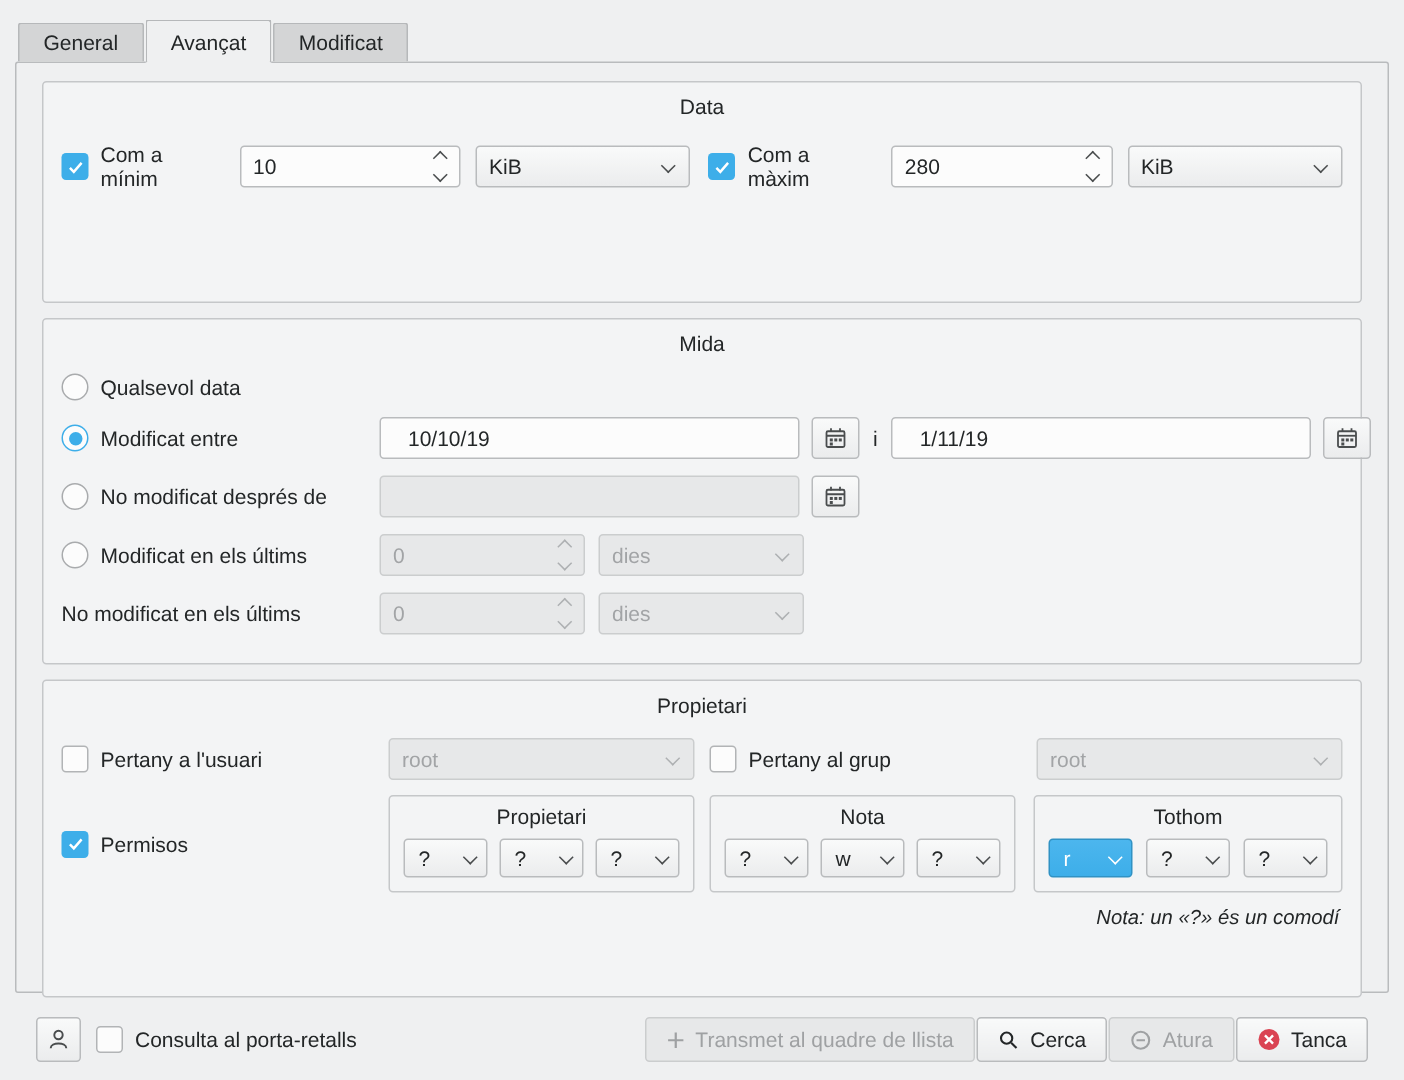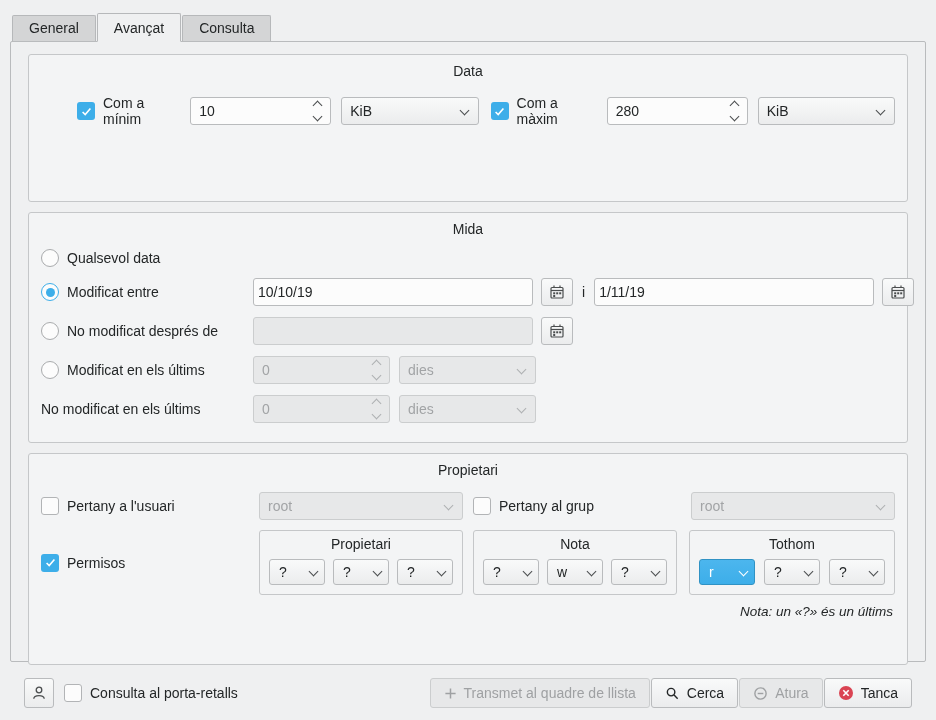--- a/index.html
+++ b/index.html
@@ -45,35 +45,35 @@
   .spin { display:flex; align-items:center; justify-content:space-between; height:28px; box-sizing:border-box;
           background:#fcfcfc; border:1px solid #b9bbbd; border-radius:3px; padding:0 9px 0 8px; }
   .spin-arrows { display:flex; flex-direction:column; align-items:center; gap:4px; }
 
   .combo { display:flex; align-items:center; justify-content:space-between; height:28px; box-sizing:border-box;
            background:linear-gradient(#f9fafa,#ebeced); border:1px solid #b9bbbd; border-radius:3px;
            padding:0 10px 0 8px; }
   .combo .chev-down, .calbtn-inline { position:relative; top:-1px; }
 
   .text { height:28px; box-sizing:border-box; background:#fcfcfc; border:1px solid #b9bbbd; border-radius:3px;
-          padding:0 4px; font:inherit; color:#232627; outline:none; }
+          padding:0 18px; font:inherit; color:#232627; outline:none; }
   .text:disabled { background:#e7e8e9; border-color:#cbcdce; color:#a2a4a6; }
 
   .disabled-field { background:#e7e8e9 !important; border-color:#cbcdce !important; color:#a2a4a6; }
   .disabled-field .chev { border-color:#aeb0b2; }
 
   .combo-focus { background:linear-gradient(#4cb6ee,#3daee9) !important; border-color:#3092c4 !important; color:#fff; }
   .combo-focus .chev { border-color:#fff; }
 
   .calbtn { width:32px; height:28px; box-sizing:border-box; border:1px solid #b9bbbd; border-radius:3px;
             background:linear-gradient(#f9fafa,#ebeced); display:flex; align-items:center; justify-content:center;
             margin-left:8px; flex:none; }
 
   
-  .size-row { display:flex; align-items:center; gap:10px; margin-top:14px;margin-left:36px; }
+  .size-row { display:flex; align-items:center; gap:10px; margin-top:14px; }
   .spin-size { width:148px; }
   .combo-unit { width:144px; }
 
   
   .drows { margin-top:10px; }
   .drow { display:flex; align-items:center; margin-bottom:11px; }
   .dlabel { width:212px; display:flex; align-items:center; gap:8px; flex:none; }
   .dinput { width:280px; flex:none; }
   .i-label { margin:0 9px; }
   .spin-sm { width:137px; flex:none; }
@@ -106,21 +106,21 @@
   .btn.disabled { background:#e7e8e9; border-color:#cbcdce; color:#9fa1a3; }
 </style>
 </head>
 <body>
 
 <div>
 
   <div class="tabs">
     <div class="tab">General</div>
     <div class="tab active">Avançat</div>
-    <div class="tab">Consulta</div>
+    <div class="tab">Modificat</div>
   </div>
 
   <div class="frame">
 
     <div class="group group-size">
       <div class="gtitle">Data</div>
       <div class="size-row">
         <div class="cbwrap">
           <span class="cb checked">
             <svg viewBox="0 0 16 16">
@@ -359,21 +359,21 @@
               <span class="chev chev-down"></span>
             </div>
             <div class="combo combo-perm">
               <span>?</span>
               <span class="chev chev-down"></span>
             </div>
           </div>
         </div>
       </div>
 
-      <div class="note">Nota: un «?» és un últims</div>
+      <div class="note">Nota: un «?» és un comodí</div>
     </div>
 
   </div>
 
   <div class="footer">
     <div class="sqbtn">
       <svg width="16" height="16" viewBox="0 0 16 16" fill="none" stroke="#4a4d4e" stroke-width="1.3">
         <circle cx="8" cy="5" r="2.8"></circle>
         <path d="M2.8 13.8 c0-4.2 10.4-4.2 10.4 0"></path>
       </svg>

